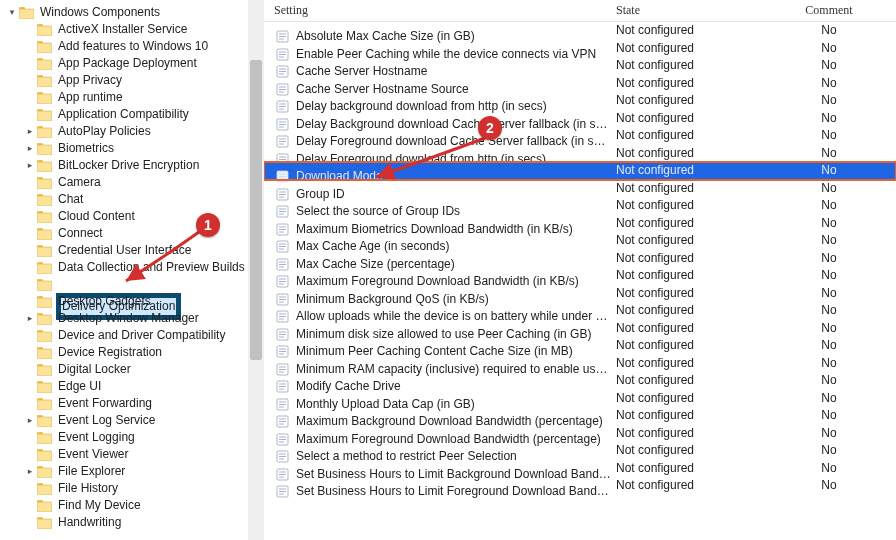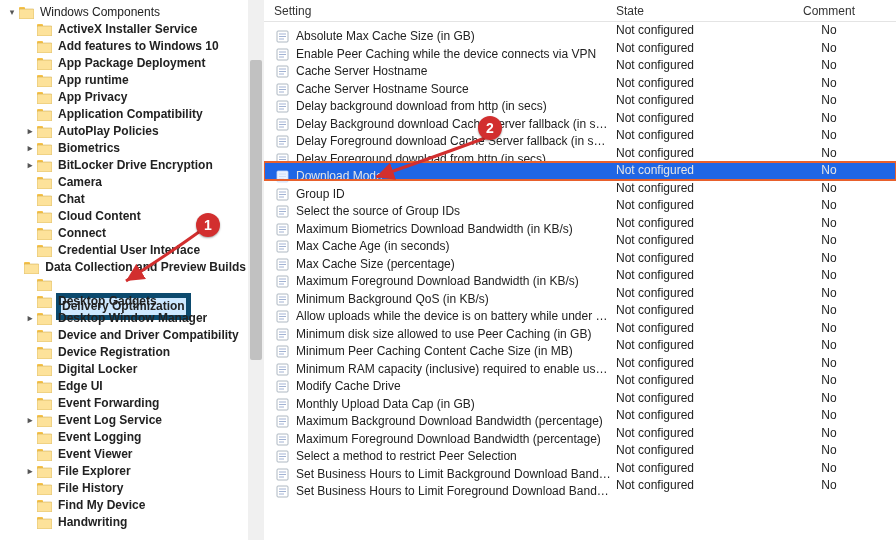--- a/index.html
+++ b/index.html
@@ -58,21 +58,20 @@
     padding: 0 2px;
   }
   .tree-node.selected .label {
     background: #cde8ff;
     border: 5px solid #0c4a6e;
     padding: 0 1px;
     margin-top: 44px;
   }
   .tree-children {
     padding-left: 18px;
-    font-weight: bold;
   }
   
   .folder-svg { width:15px; height:12px; }
   .folder-svg .tab { fill:#f6c24a; }
   .folder-svg .body { fill:#fde29a; stroke:#caa23c; stroke-width:0.5; }
   
   .vscroll {
     width: 16px;
     height: 100%;
     background: #f0f0f0;
@@ -94,20 +93,21 @@
     display: flex;
     flex-direction: column;
   }
   .list-header {
     display: flex;
     height: 22px;
     align-items: center;
     border-bottom: 1px solid #e4e4e4;
     font-weight: 400;
     color: #333;
+    font-family: Liberation Serif, serif;
   }
   .col-setting { flex: 0 0 348px; padding-left: 10px; }
   .col-state   { flex: 0 0 150px; text-align: left; padding-left: 4px;}
   .col-comment { flex: 1; text-align: center; }
   .list-body {
     flex: 1;
     overflow: hidden;
   }
   .row {
     display: flex;
@@ -218,31 +218,31 @@
             <span class="label">App Package Deployment</span>
           </div>
           <div class="tree-node">
             <span class="expander"></span>
             <span class="folder-icon">
               <svg class="folder-svg" viewBox="0 0 15 12">
                 <rect class="tab" x="0" y="0" width="6" height="3" rx="1"></rect>
                 <rect class="body" x="0" y="2" width="15" height="10" rx="1"></rect>
               </svg>
             </span>
+            <span class="label">App Privacy</span>
+          </div>
+          <div class="tree-node">
+            <span class="expander"></span>
+            <span class="folder-icon">
+              <svg class="folder-svg" viewBox="0 0 15 12">
+                <rect class="tab" x="0" y="0" width="6" height="3" rx="1"></rect>
+                <rect class="body" x="0" y="2" width="15" height="10" rx="1"></rect>
+              </svg>
+            </span>
             <span class="label">App runtime</span>
-          </div>
-          <div class="tree-node">
-            <span class="expander"></span>
-            <span class="folder-icon">
-              <svg class="folder-svg" viewBox="0 0 15 12">
-                <rect class="tab" x="0" y="0" width="6" height="3" rx="1"></rect>
-                <rect class="body" x="0" y="2" width="15" height="10" rx="1"></rect>
-              </svg>
-            </span>
-            <span class="label">App Privacy</span>
           </div>
           <div class="tree-node">
             <span class="expander"></span>
             <span class="folder-icon">
               <svg class="folder-svg" viewBox="0 0 15 12">
                 <rect class="tab" x="0" y="0" width="6" height="3" rx="1"></rect>
                 <rect class="body" x="0" y="2" width="15" height="10" rx="1"></rect>
               </svg>
             </span>
             <span class="label">Application Compatibility</span>

